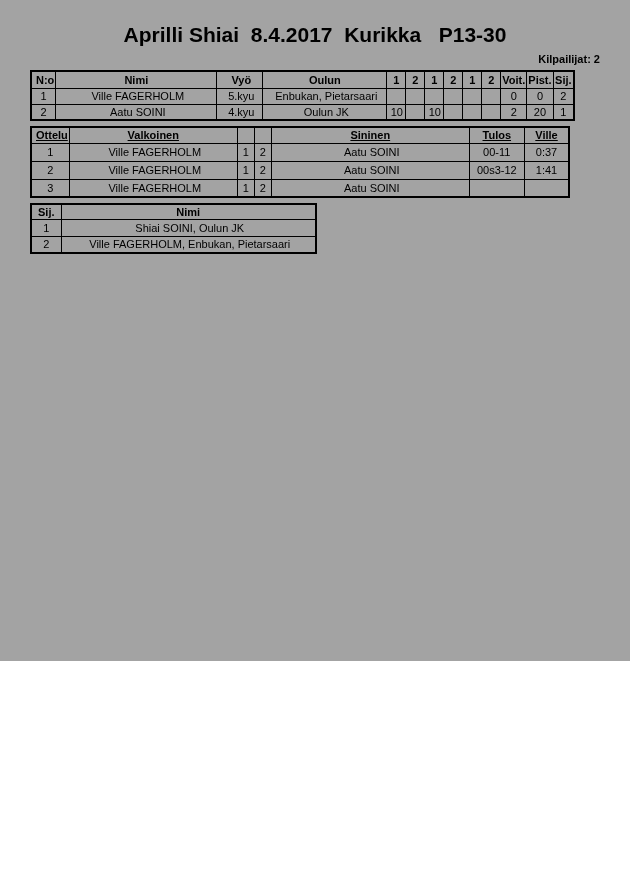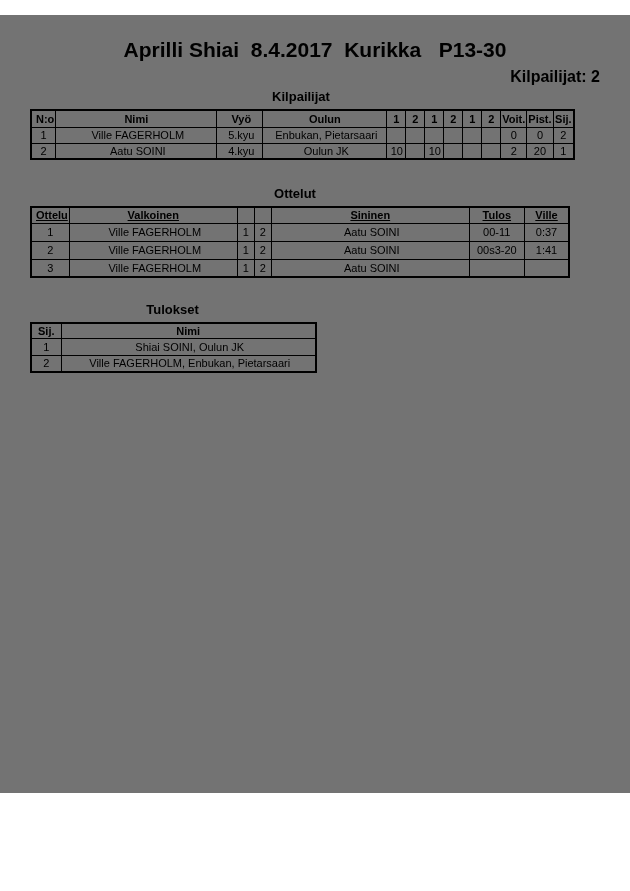--- a/index.html
+++ b/index.html
@@ -1,21 +1,21 @@
 <!DOCTYPE html>
 <html><head>
 <meta charset="utf-8">
 <style>
   * { margin: 0; padding: 0; box-sizing: border-box; }
   html, body { background: #ffffff; }
   body { font-family: "Liberation Sans", "DejaVu Sans", sans-serif; color: #000; }
-  .page { width: 630px; height: 778px; margin: 15px auto; background: #737373; overflow: hidden; position: relative; }
+  .page { width: 630px; height: 661px; margin: 0 auto; background: #a3a3a3; overflow: hidden; position: relative; }
 
   .title { padding-top: 23px; text-align: center; font-size: 21px; font-weight: bold; white-space: pre; }
-  .comp-count { margin: 6px 30px 0 0; text-align: right; font-size: 16px; font-weight: bold; }
+  .comp-count { margin: 6px 30px 0 0; text-align: right; font-size: 11px; font-weight: bold; }
 
   .heading { margin-left: 30px; text-align: center; font-size: 13px; font-weight: bold; }
   .h-kilpailijat { width: 542px; margin-top: 3px; }
   .h-ottelut { width: 530px; margin-top: 26px; }
   .h-tulokset { width: 285px; margin-top: 24px; }
 
   table.tbl { border-collapse: collapse; table-layout: fixed; margin-left: 30px; margin-top: 5px;
               border: 2px solid #000; font-size: 11px; }
   .tbl th, .tbl td { border: 1px solid #000; overflow: hidden; white-space: nowrap;
                      text-align: center; vertical-align: middle; padding: 0 1px; }
@@ -32,21 +32,20 @@
   .score-val { text-align: center; vertical-align: bottom; padding-left: 2px !important; line-height: 12px; }
 </style>
 </head>
 <body>
 
 <div class="page">
 
   <div class="title">Aprilli Shiai  8.4.2017  Kurikka   P13-30</div>
   <div class="comp-count">Kilpailijat: 2</div>
 
-  <div class="heading h-kilpailijat">Kilpailijat</div>
 
   <table class="tbl tbl-kilpailijat">
     <colgroup>
       <col style="width:24px">
         <col style="width:161px">
         <col style="width:46px">
         <col style="width:124px">
       <col style="width:19px">
         <col style="width:19px">
         <col style="width:19px">
@@ -99,21 +98,20 @@
       <td class="score-val"></td>
       <td class="score-val"></td>
       <td class="score-val"></td>
       <td>2</td>
       <td>20</td>
       <td>1</td>
     </tr>
   </tbody>
     </table>
 
-  <div class="heading h-ottelut">Ottelut</div>
 
   <table class="tbl tbl-ottelut">
     <colgroup>
       <col style="width:30px">
         <col style="width:168px">
         <col style="width:17px">
         <col style="width:17px">
       <col style="width:198px">
         <col style="width:55px">
         <col style="width:45px">
@@ -136,36 +134,35 @@
       <td class="al">Aatu SOINI</td>
       <td>00-11</td>
       <td>0:37</td>
     </tr>
     <tr>
       <td>2</td>
       <td class="al">Ville FAGERHOLM</td>
       <td>1</td>
       <td>2</td>
       <td class="al">Aatu SOINI</td>
-      <td>00s3-20</td>
+      <td>00s3-12</td>
       <td>1:41</td>
     </tr>
     <tr>
       <td>3</td>
       <td class="al">Ville FAGERHOLM</td>
       <td>1</td>
       <td>2</td>
       <td class="al">Aatu SOINI</td>
       <td></td>
       <td></td>
     </tr>
   </tbody>
     </table>
 
-  <div class="heading h-tulokset">Tulokset</div>
 
   <table class="tbl tbl-tulokset">
     <colgroup>
       <col style="width:30px">
         <col style="width:255px">
     </colgroup>
     <tbody>
         <tr class="hdr">
       <th>Sij.</th>
       <th>Nimi</th>

